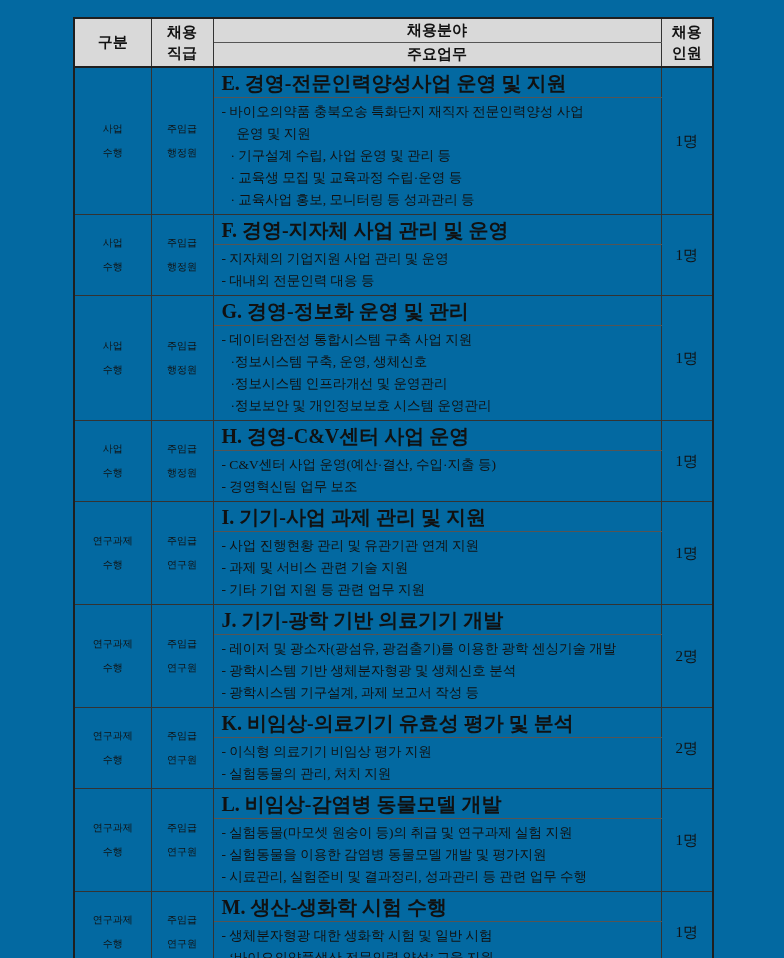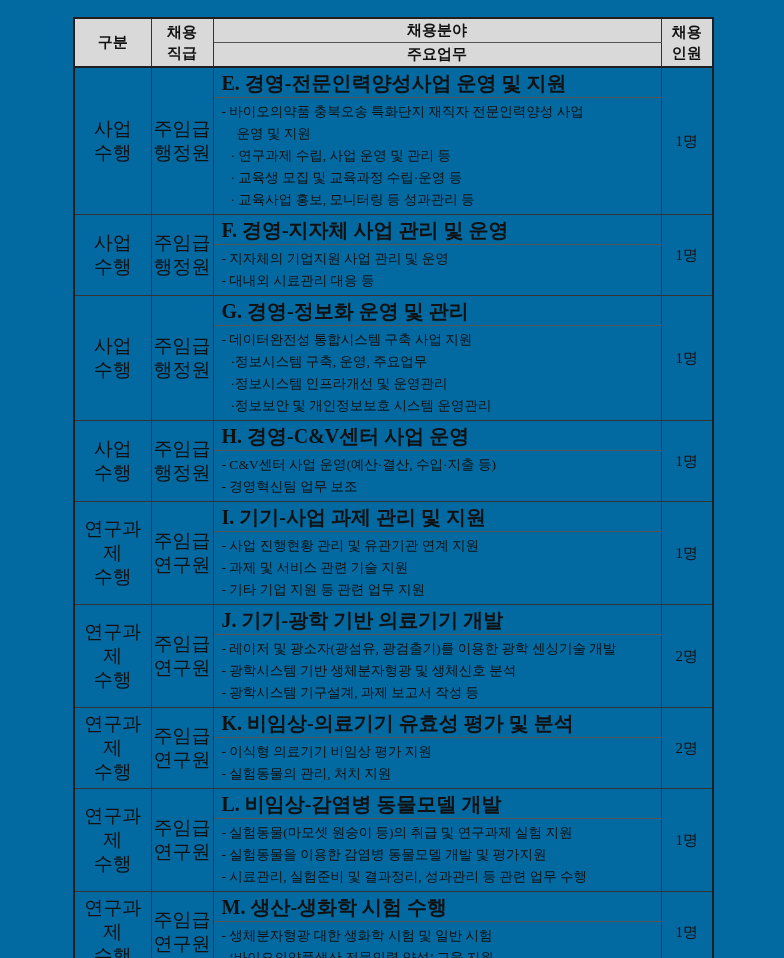--- a/index.html
+++ b/index.html
@@ -27,21 +27,21 @@
     font-weight:bold;font-size:15px;
     height:23px;line-height:21px;
     text-align:center;vertical-align:middle;
     padding:0;
   }
   th.split{border-bottom:1px solid var(--border-light,#555);margin-left:14px;}
   th.under{border-top:1px solid var(--border-light,#555);}
   tr.r-top{height:30px;}
   td.c-cat,td.c-grade{
     text-align:center;vertical-align:middle;
-    font-size:19px;line-height:24px;padding:0;
+    font-size:10px;line-height:24px;padding:0;
   }
   td.c-count{
     text-align:center;vertical-align:middle;
     font-size:15px;padding:12px;
   }
   td.c-title{
     font-weight:bold;font-size:20px;
     padding:2px 4px 0 8px;
     white-space:nowrap;overflow:hidden;
     vertical-align:middle;
@@ -84,47 +84,47 @@
         <tr class="r-top">
           <td class="c-cat" rowspan="2"><span>사업</span><br><span>수행</span></td>
           <td class="c-grade" rowspan="2"><span>주임급</span><br><span>행정원</span></td>
           <td class="c-title">E. 경영-전문인력양성사업 운영 및 지원</td>
           <td class="c-count" rowspan="2">1명</td>
         </tr>
         <tr class="r-bot">
           <td class="c-duties">
             <div class="duty ind-0">- 바이오의약품 충북오송 특화단지 재직자 전문인력양성 사업</div>
             <div class="duty ind-1">운영 및 지원</div>
-            <div class="duty ind-2">· 연구과제 수립, 사업 운영 및 관리 등</div>
+            <div class="duty ind-2">· 기구설계 수립, 사업 운영 및 관리 등</div>
             <div class="duty ind-2">· 교육생 모집 및 교육과정 수립·운영 등</div>
             <div class="duty ind-2">· 교육사업 홍보, 모니터링 등 성과관리 등</div>
           </td>
         </tr>
         <tr class="r-top">
           <td class="c-cat" rowspan="2"><span>사업</span><br><span>수행</span></td>
           <td class="c-grade" rowspan="2"><span>주임급</span><br><span>행정원</span></td>
           <td class="c-title">F. 경영-지자체 사업 관리 및 운영</td>
           <td class="c-count" rowspan="2">1명</td>
         </tr>
         <tr class="r-bot">
           <td class="c-duties">
             <div class="duty ind-0">- 지자체의 기업지원 사업 관리 및 운영</div>
-            <div class="duty ind-0">- 대내외 시료관리 대응 등</div>
+            <div class="duty ind-0">- 대내외 전문인력 대응 등</div>
           </td>
         </tr>
         <tr class="r-top">
           <td class="c-cat" rowspan="2"><span>사업</span><br><span>수행</span></td>
           <td class="c-grade" rowspan="2"><span>주임급</span><br><span>행정원</span></td>
           <td class="c-title">G. 경영-정보화 운영 및 관리</td>
           <td class="c-count" rowspan="2">1명</td>
         </tr>
         <tr class="r-bot">
           <td class="c-duties">
             <div class="duty ind-0">- 데이터완전성 통합시스템 구축 사업 지원</div>
-            <div class="duty ind-2">·정보시스템 구축, 운영, 주요업무</div>
+            <div class="duty ind-2">·정보시스템 구축, 운영, 생체신호</div>
             <div class="duty ind-2">·정보시스템 인프라개선 및 운영관리</div>
             <div class="duty ind-2">·정보보안 및 개인정보보호 시스템 운영관리</div>
           </td>
         </tr>
         <tr class="r-top">
           <td class="c-cat" rowspan="2"><span>사업</span><br><span>수행</span></td>
           <td class="c-grade" rowspan="2"><span>주임급</span><br><span>행정원</span></td>
           <td class="c-title">H. 경영-C&amp;V센터 사업 운영</td>
           <td class="c-count" rowspan="2">1명</td>
         </tr>

